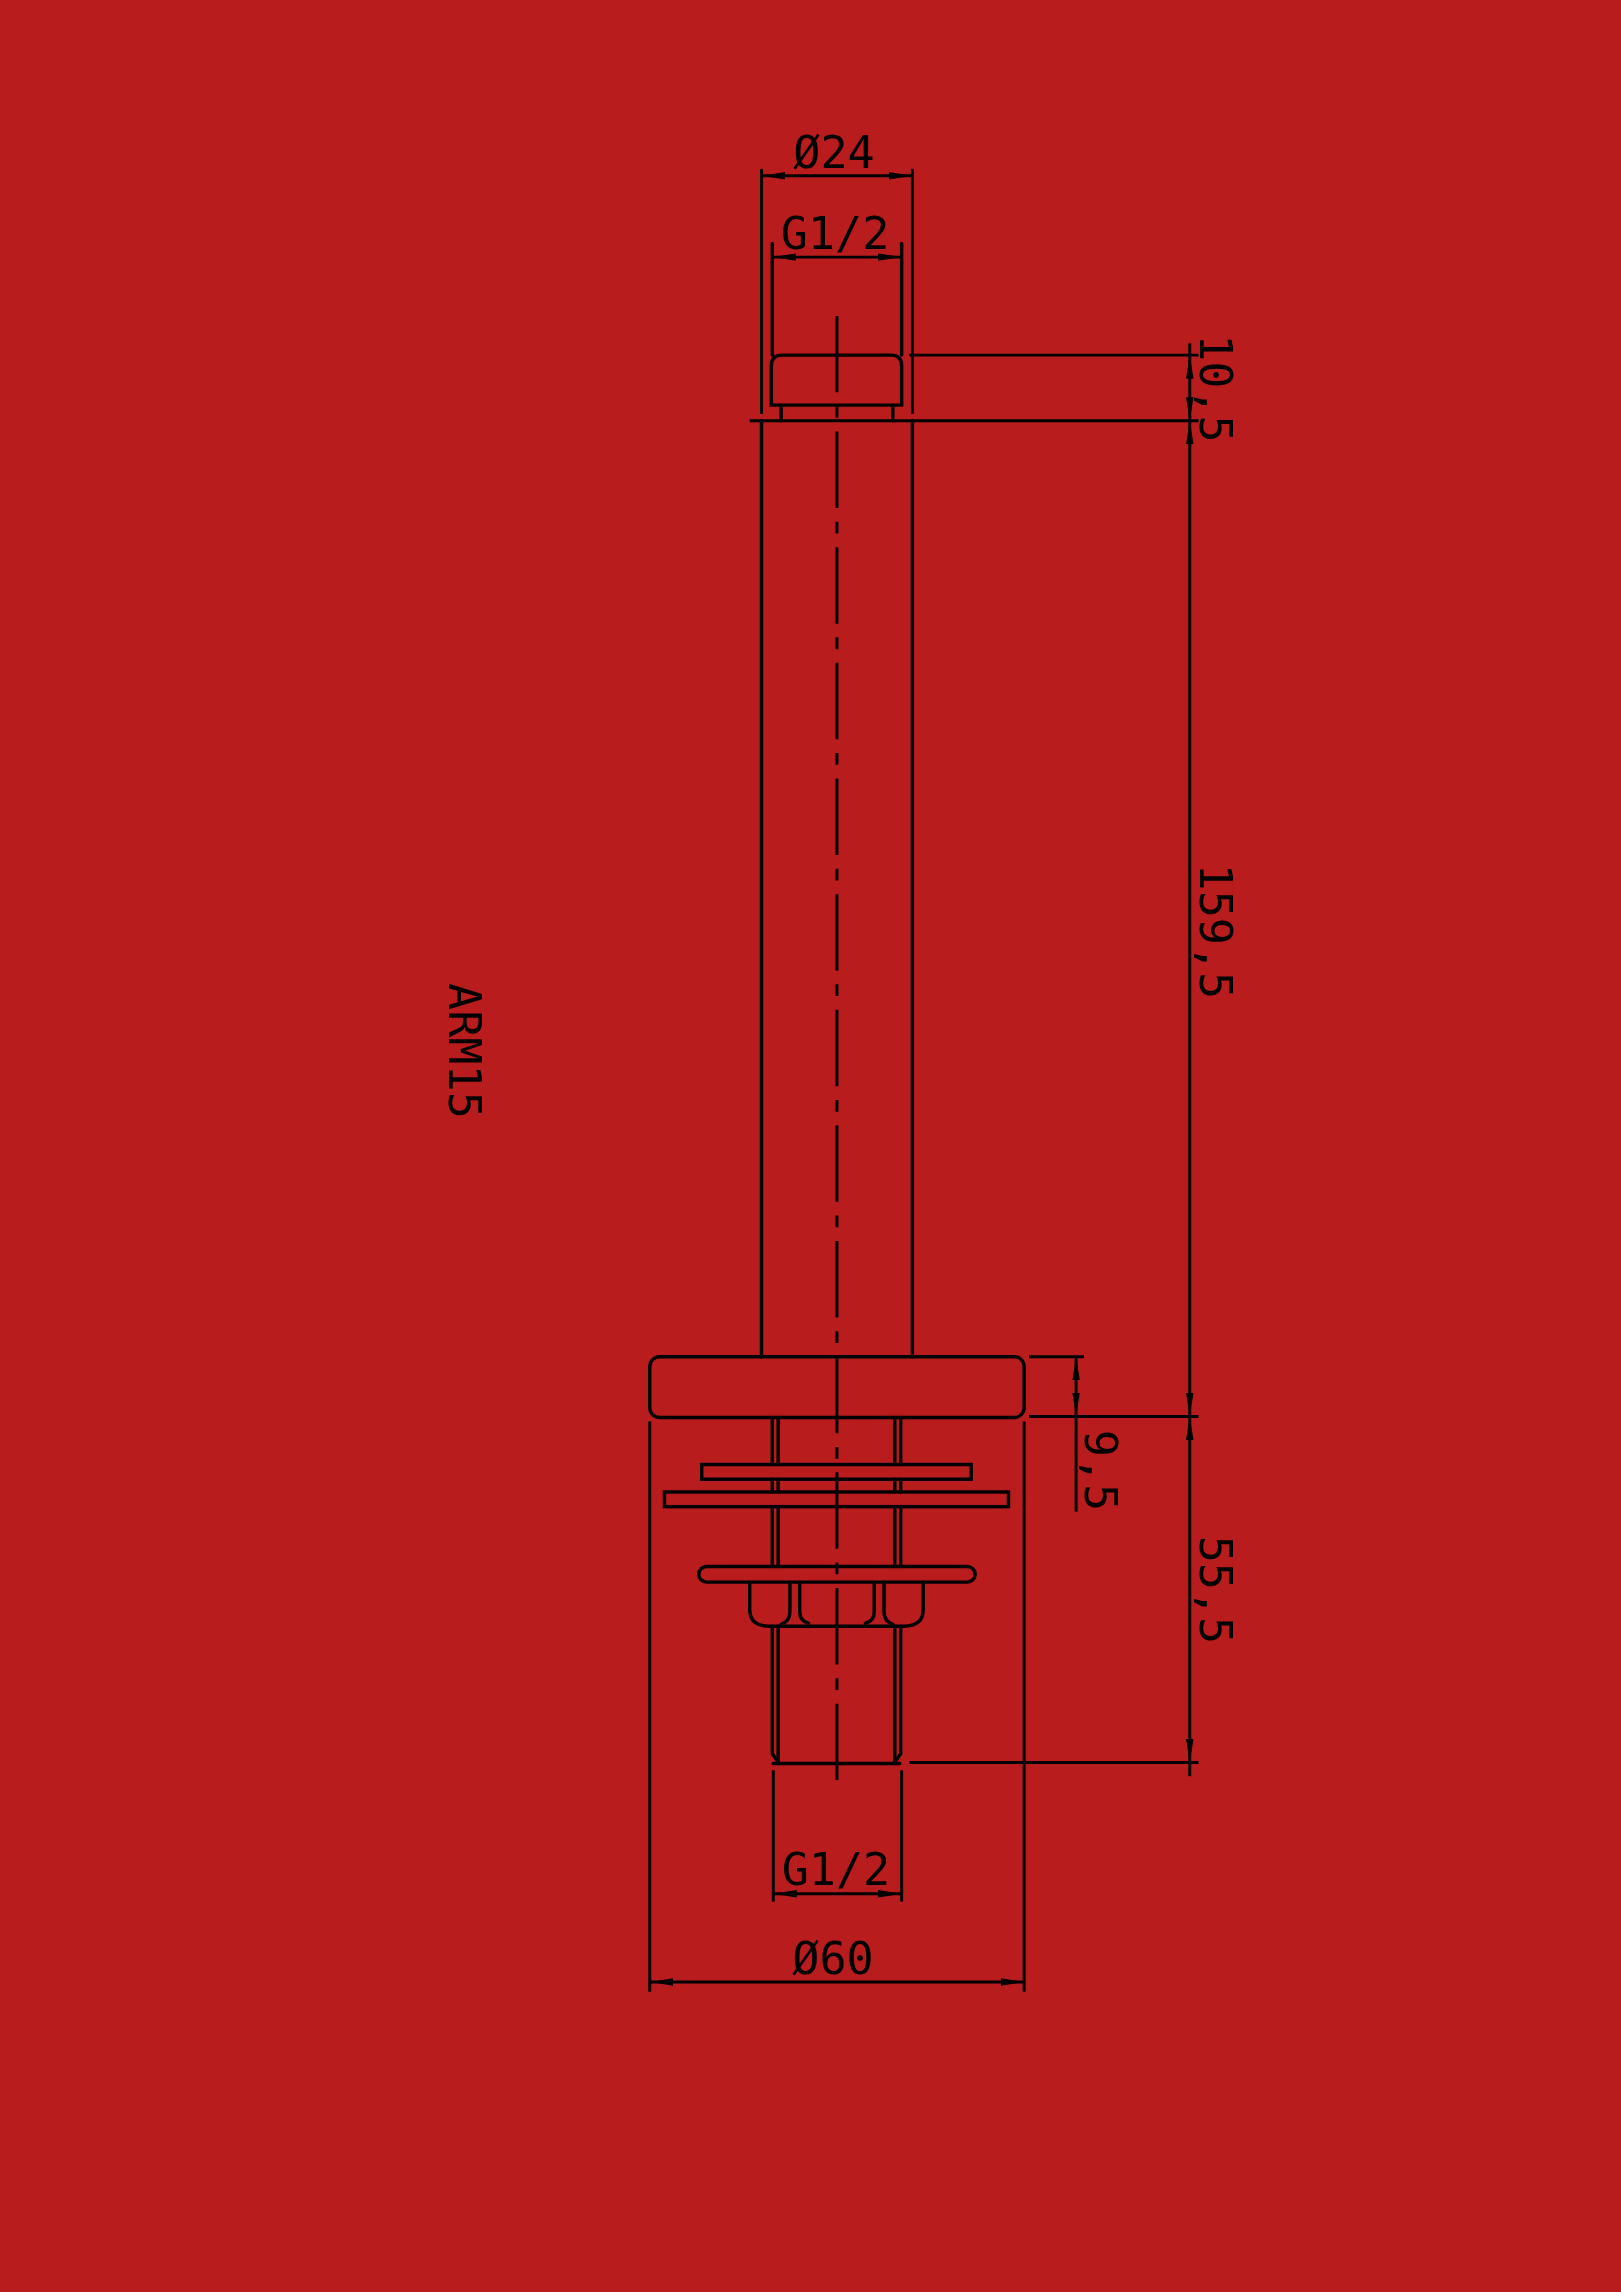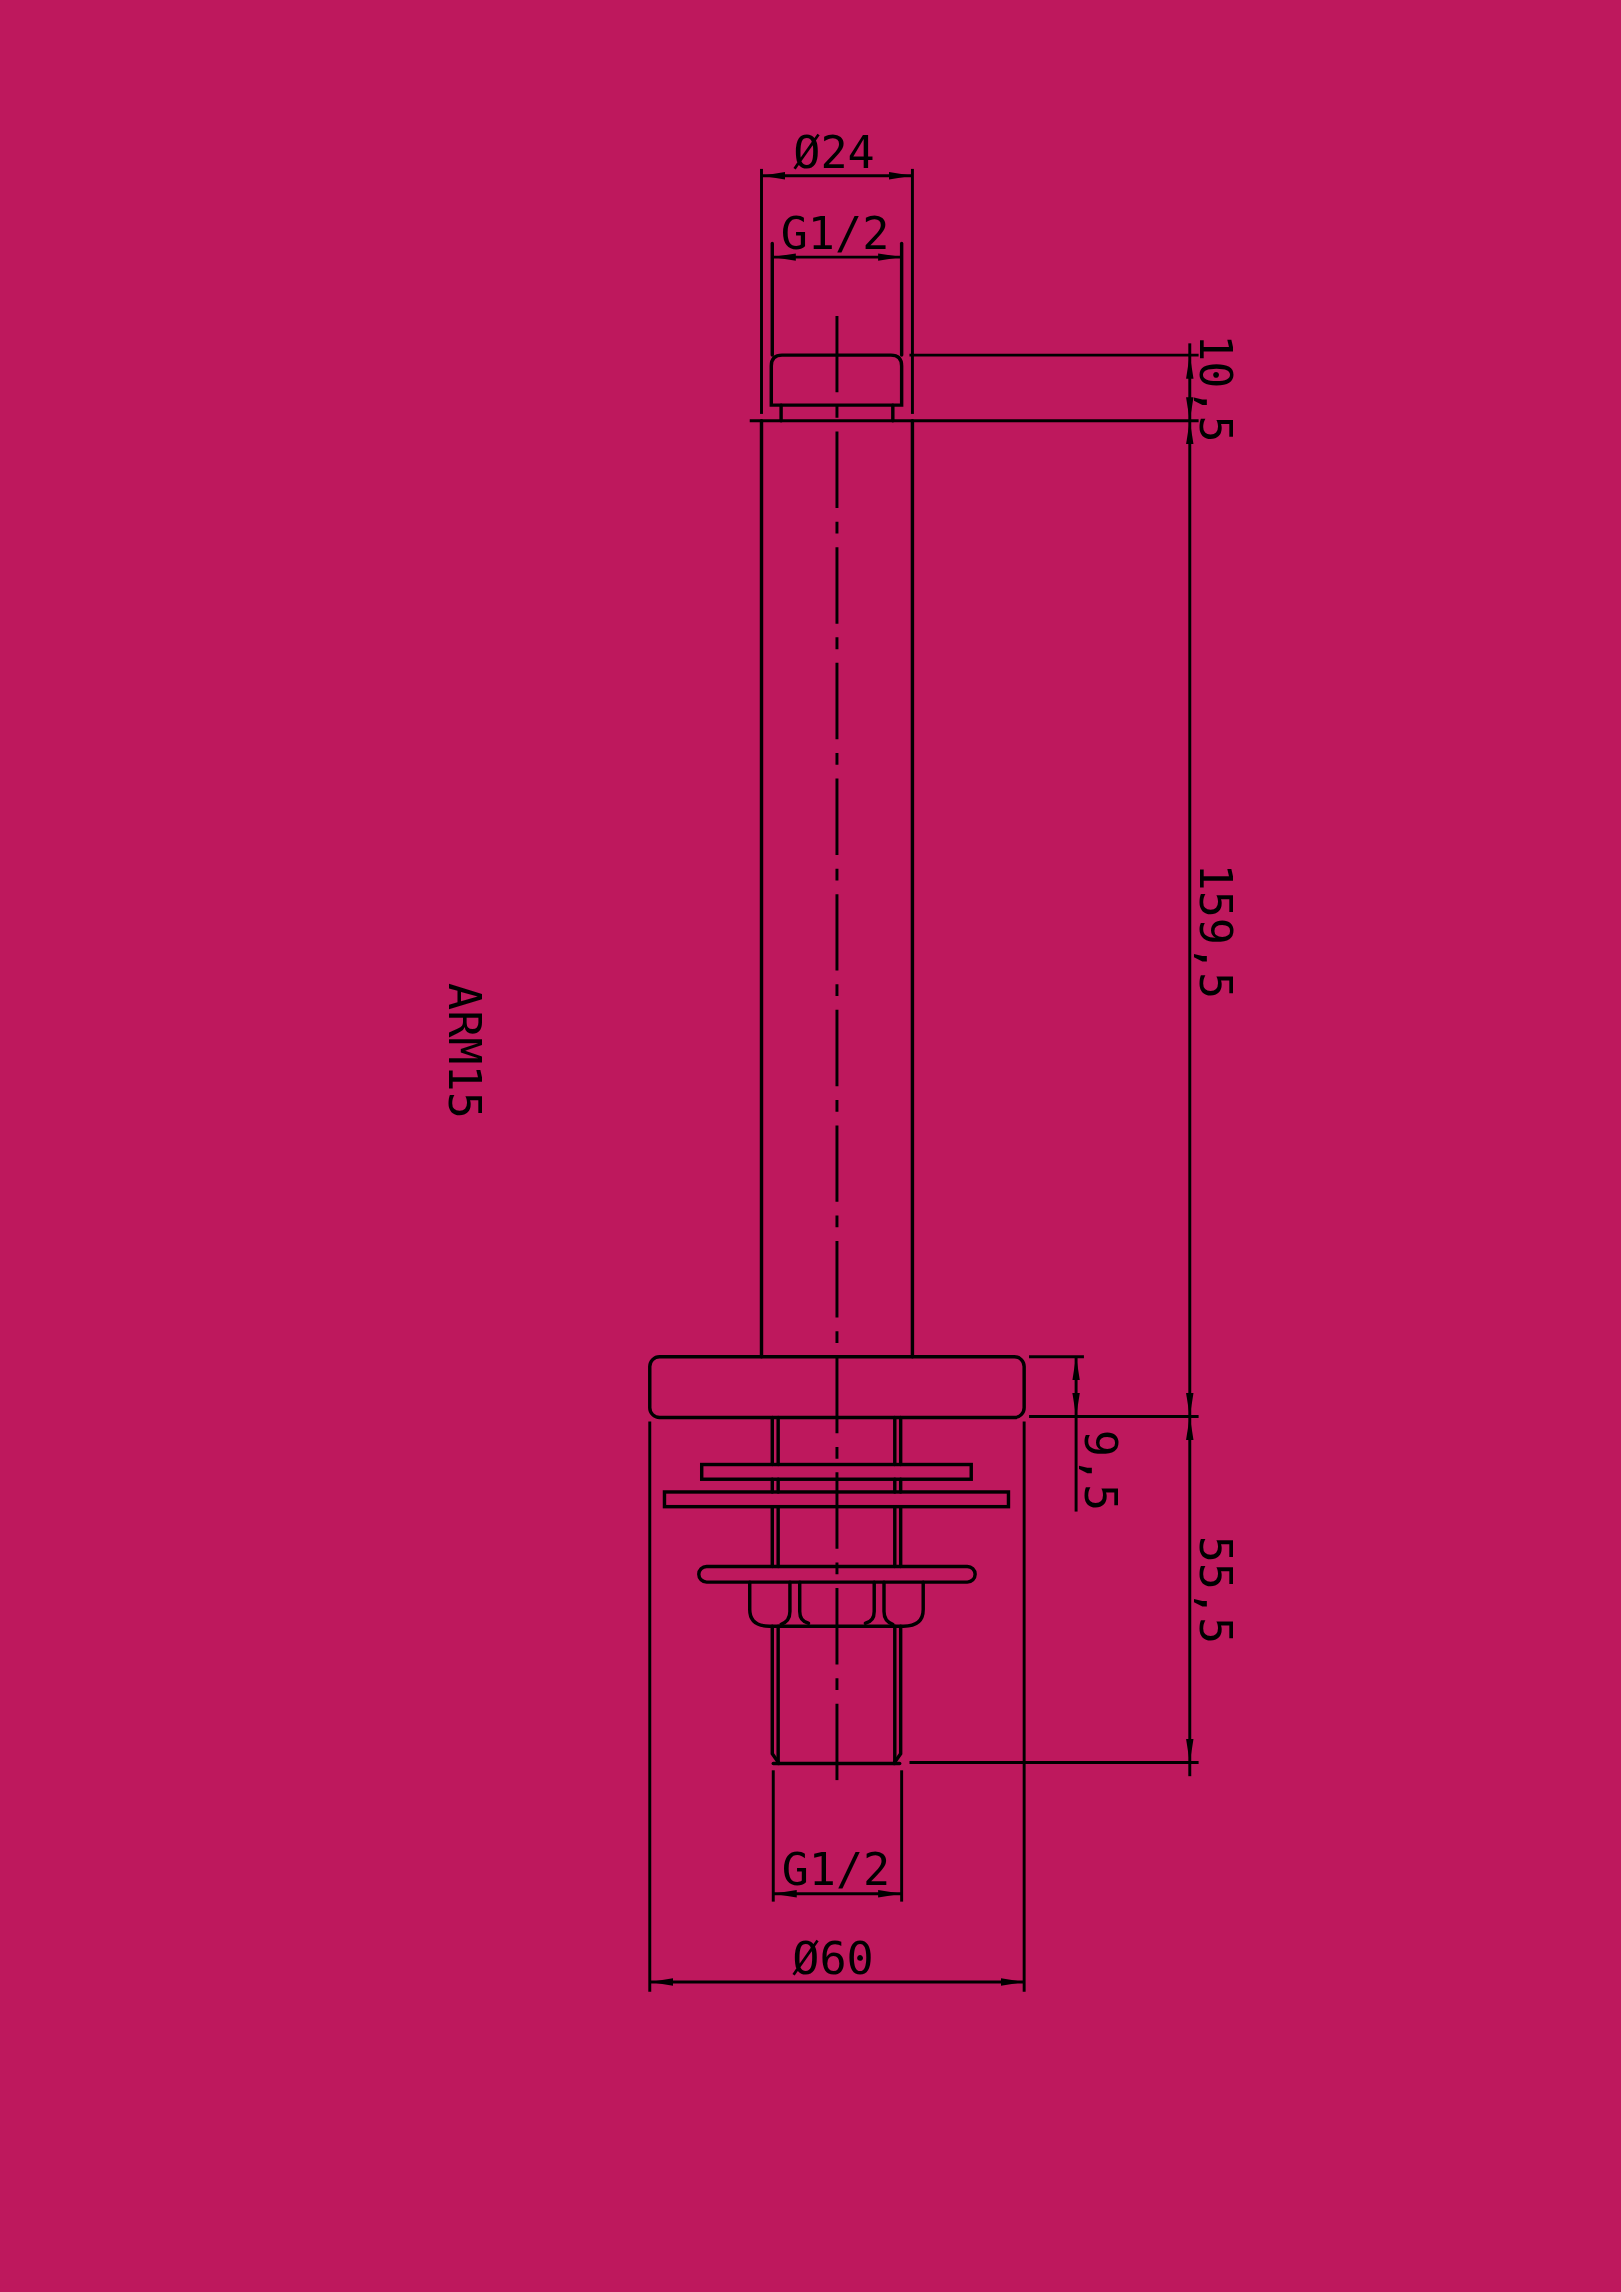--- a/index.html
+++ b/index.html
@@ -1,19 +1,19 @@
 <!DOCTYPE html>
 <html><head>
 <meta charset="utf-8">
 <style>
   html,body{margin:0;padding:0;background:#ffffff;}
   .sheet{
     position:relative;
     width:1621px;height:2293px;
-    background:#be185d;
+    background:#b91c1c;
     outline:1px solid #c9c9c9;
     font-family:"DejaVu Sans Mono", monospace;
   }
   svg{display:block;width:1621px;height:2293px;}
   .part{stroke:#000;stroke-width:3.5;fill:none;stroke-linecap:round;}
   .thin{stroke:#000;stroke-width:3;fill:none;stroke-linecap:butt;}
   .dim{stroke:#000;stroke-width:3;fill:none;}
   .cl{stroke:#000;stroke-width:3;fill:none;stroke-dasharray:78 14 12 14;}
   .lbl{font-family:"DejaVu Sans Mono", monospace;font-size:46px;fill:#000;}
   .arr{fill:#000;stroke:none;}

